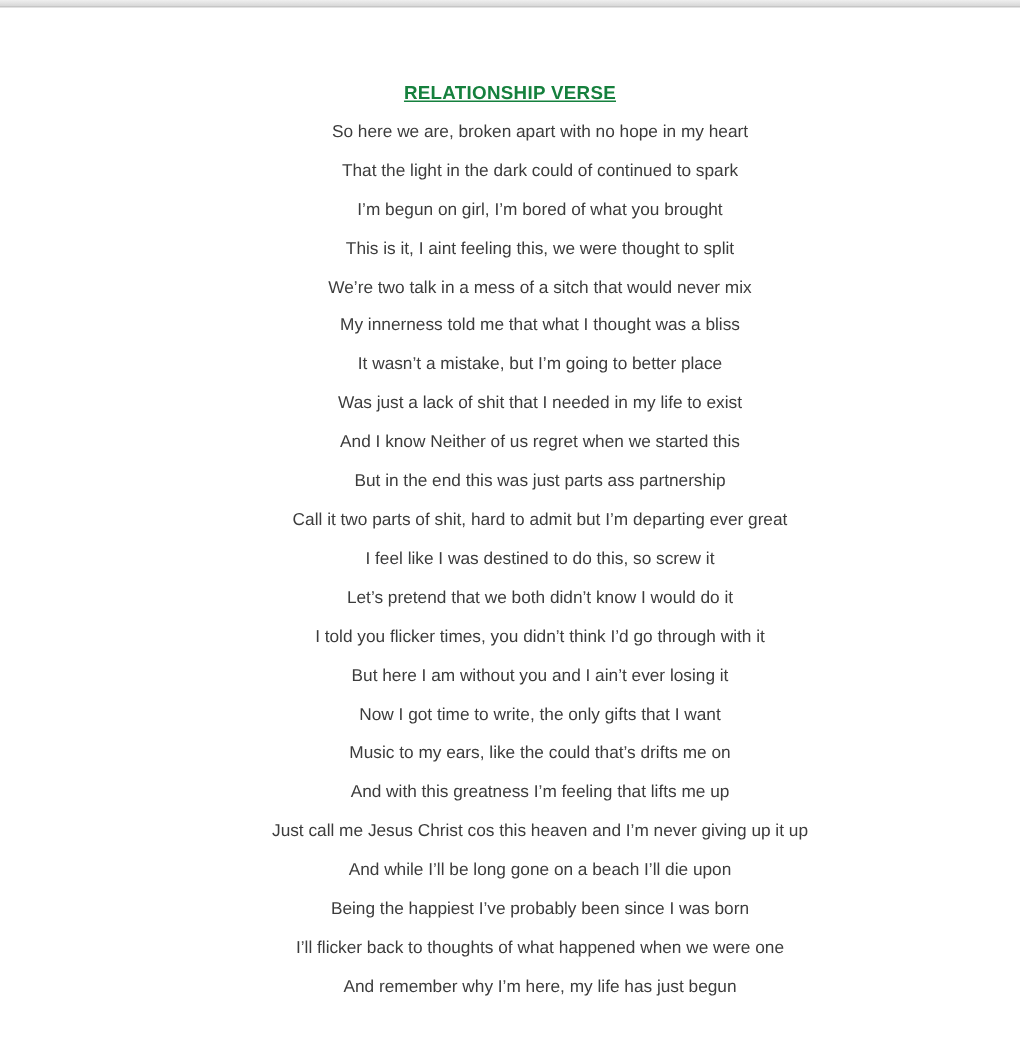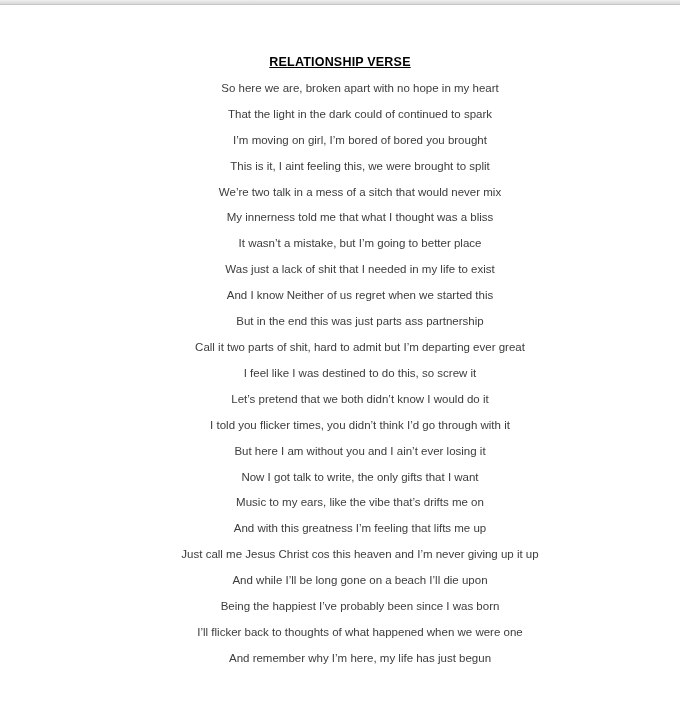--- a/index.html
+++ b/index.html
@@ -23,53 +23,53 @@
       text-align: center;
       color: #3c3c3c;
     }
     .doc-title {
       font-size: 12.5px;
       font-weight: bold;
       text-decoration: underline;
       line-height: 25.9px;
       letter-spacing: 0.2px;
       margin: 0;
-      color: #000000;
+      color: #15803d;
     }
     .lyric-line {
       font-size: 11.5px;
       line-height: 25.9px;
       margin: 0;
       white-space: nowrap;
       padding-left: 40px;
     }
   </style>
 </head>
 <body>
 
 <div class="top-edge"></div>
 
 <main class="page">
   <h1 class="doc-title">RELATIONSHIP VERSE</h1>
   <p class="lyric-line">So here we are, broken apart with no hope in my heart</p>
   <p class="lyric-line">That the light in the dark could of continued to spark</p>
-  <p class="lyric-line">I’m moving on girl, I’m bored of bored you brought</p>
-  <p class="lyric-line">This is it, I aint feeling this, we were brought to split</p>
+  <p class="lyric-line">I’m begun on girl, I’m bored of what you brought</p>
+  <p class="lyric-line">This is it, I aint feeling this, we were thought to split</p>
   <p class="lyric-line">We’re two talk in a mess of a sitch that would never mix</p>
   <p class="lyric-line">My innerness told me that what I thought was a bliss</p>
   <p class="lyric-line">It wasn’t a mistake, but I’m going to better place</p>
   <p class="lyric-line">Was just a lack of shit that I needed in my life to exist</p>
   <p class="lyric-line">And I know Neither of us regret when we started this</p>
   <p class="lyric-line">But in the end this was just parts ass partnership</p>
   <p class="lyric-line">Call it two parts of shit, hard to admit but I’m departing ever great</p>
   <p class="lyric-line">I feel like I was destined to do this, so screw it</p>
   <p class="lyric-line">Let’s pretend that we both didn’t know I would do it</p>
   <p class="lyric-line">I told you flicker times, you didn’t think I’d go through with it</p>
   <p class="lyric-line">But here I am without you and I ain’t ever losing it</p>
-  <p class="lyric-line">Now I got talk to write, the only gifts that I want</p>
-  <p class="lyric-line">Music to my ears, like the vibe that’s drifts me on</p>
+  <p class="lyric-line">Now I got time to write, the only gifts that I want</p>
+  <p class="lyric-line">Music to my ears, like the could that’s drifts me on</p>
   <p class="lyric-line">And with this greatness I’m feeling that lifts me up</p>
   <p class="lyric-line">Just call me Jesus Christ cos this heaven and I’m never giving up it up</p>
   <p class="lyric-line">And while I’ll be long gone on a beach I’ll die upon</p>
   <p class="lyric-line">Being the happiest I’ve probably been since I was born</p>
   <p class="lyric-line">I’ll flicker back to thoughts of what happened when we were one</p>
   <p class="lyric-line">And remember why I’m here, my life has just begun</p>
 </main>
 
 </body></html>

